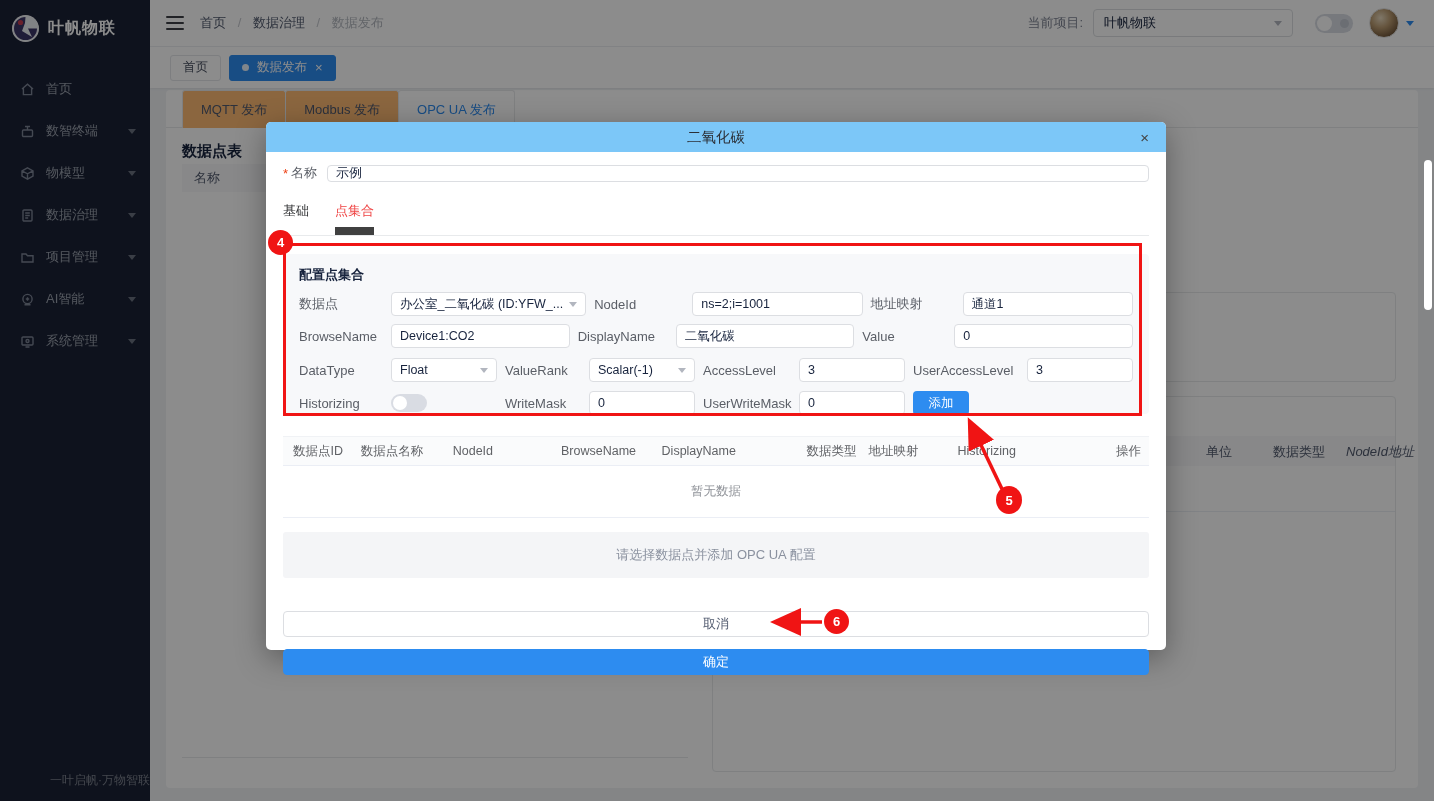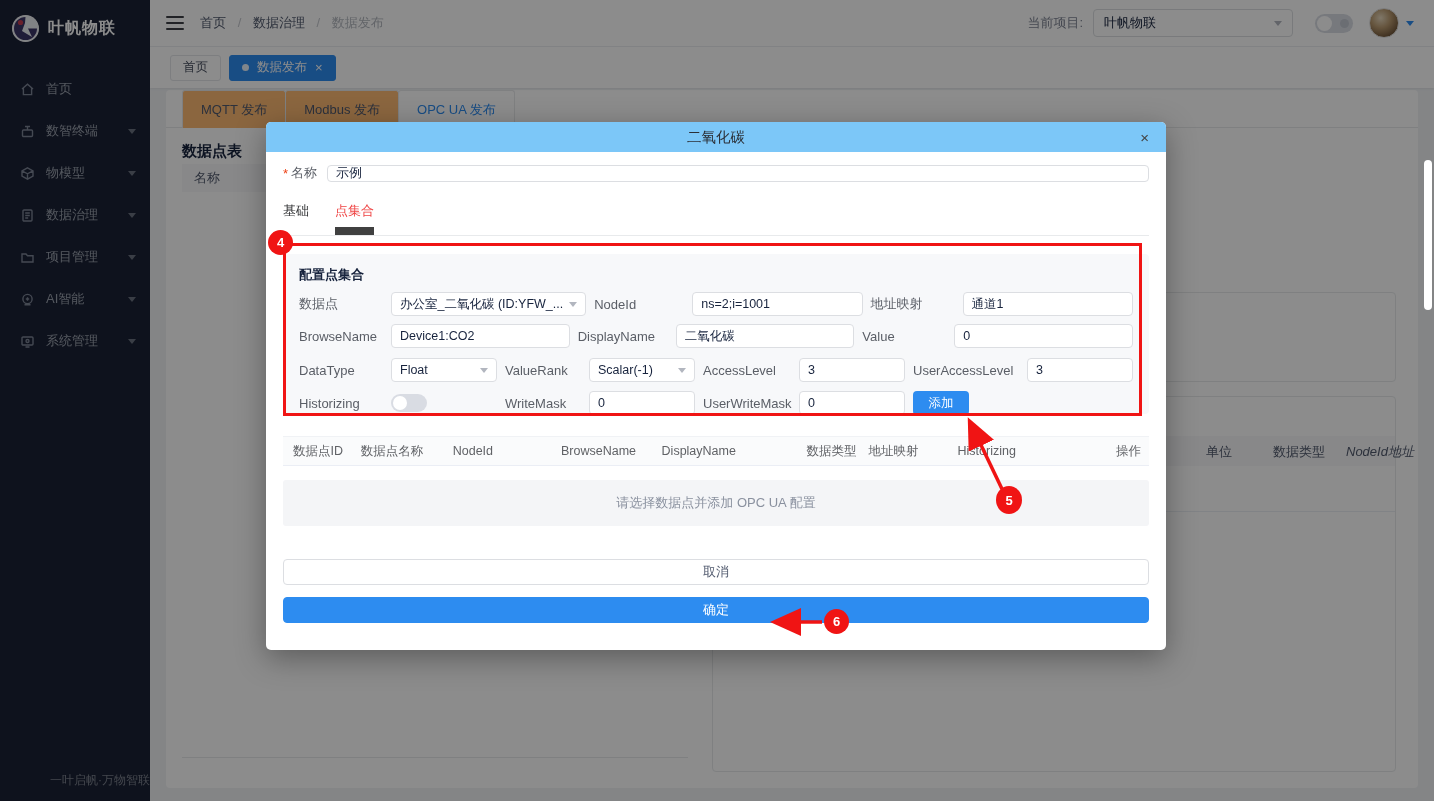--- a/index.html
+++ b/index.html
@@ -343,20 +343,21 @@
           <span class="c0">数据点ID</span>
           <span class="c1">数据点名称</span>
           <span class="c2">NodeId</span>
           <span class="c3">BrowseName</span>
           <span class="c4">DisplayName</span>
           <span class="c5">数据类型</span>
           <span class="c6">地址映射</span>
           <span class="c7">Historizing</span>
           <span class="c8">操作</span>
         </div>
+        <div class="tbody">暂无数据</div>
       </div>
 
       <div class="hintbox">请选择数据点并添加 OPC UA 配置</div>
 
       <div class="mfooter">
         <button class="btn default">取消</button>
         <button class="btn primary">确定</button>
       </div>
 
     </div>

